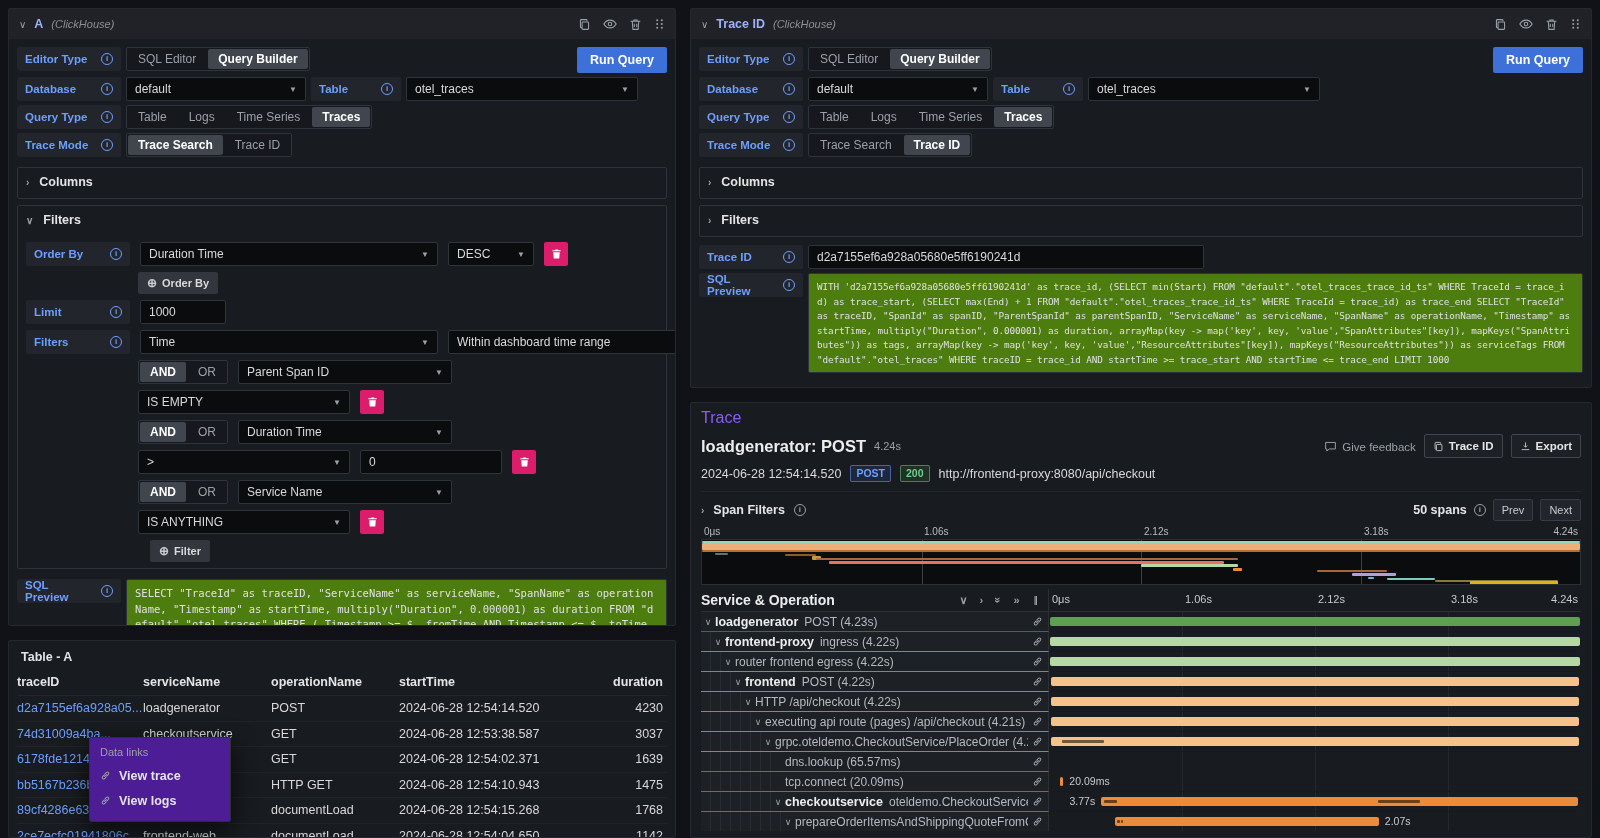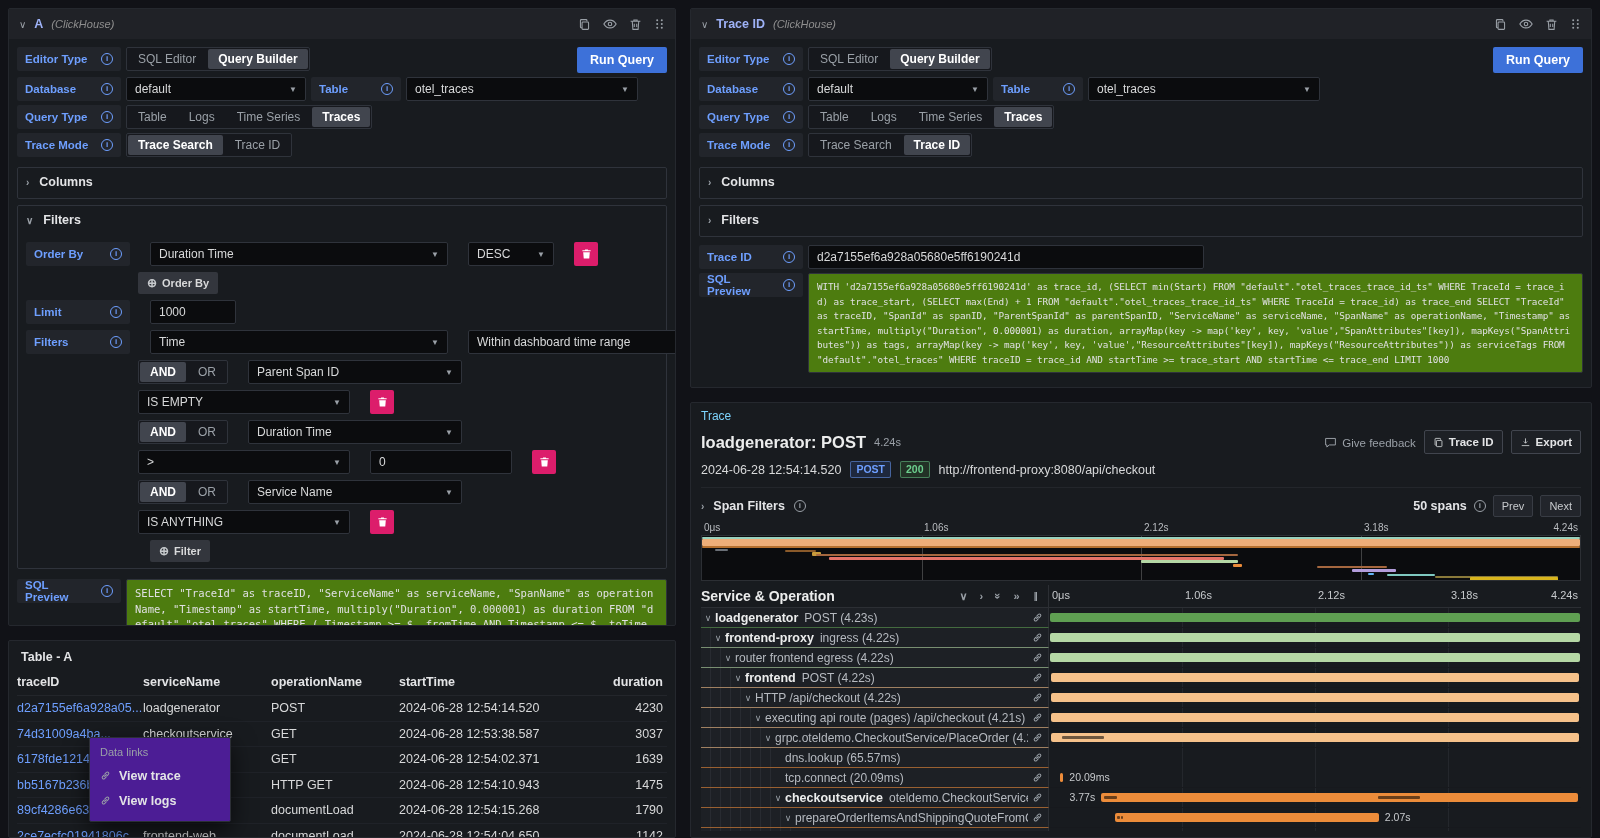--- a/index.html
+++ b/index.html
@@ -31,42 +31,42 @@
 .seg .opt.on{background:#41454e;color:#fff;font-weight:700;border-radius:2px;margin:1px;padding:0 10px}
 .sel{height:24px;background:#0b0c0e;border:1px solid #2f333b;border-radius:2px;display:flex;align-items:center;justify-content:space-between;padding:0 8px;color:#d8d9da;gap:8px;flex:none}
 .sel .car{color:#9aa0a7;font-size:8px}
 .inp{height:24px;background:#0b0c0e;border:1px solid #2f333b;border-radius:2px;padding:0 8px;color:#d8d9da;display:flex;align-items:center;flex:none}
 .btn-run{height:26px;background:#3d71d9;color:#fff;font-weight:700;font-size:12.5px;padding:0 13px;border-radius:2px;display:flex;align-items:center;flex:none}
 .btn-danger{width:24px;height:24px;background:#dc1d6b;border-radius:2px;display:flex;align-items:center;justify-content:center;flex:none}
 .btn-ghost{height:22px;background:#33363d;border-radius:2px;color:#d8d9da;padding:0 9px;display:flex;align-items:center;gap:5px;font-size:11px;font-weight:700;flex:none}
 .box{border:1px solid #2f333b;border-radius:2px;padding:4px 8px 6px;margin-top:6px}
 .box-head{display:flex;align-items:center;gap:10px;height:20px;font-weight:700;font-size:12.5px;color:#e3e4e6}
 .box-head .chev{color:#9aa0a7;font-size:10px}
-.f-row{display:flex;gap:20px;margin-top:6px;align-items:center}
+.f-row{display:flex;gap:10px;margin-top:6px;align-items:center}
 .ind{margin-left:112px}
 .code{flex:1;background:#4d7c0f;border:1px solid #2f333b;border-radius:2px;padding:6px 8px;font-family:"DejaVu Sans Mono",monospace;color:#e0e0e3;white-space:pre-wrap;word-break:break-all;overflow:hidden}
 .code.l{font-size:10.5px;line-height:15.5px;height:72px}
 .code.r{font-size:9.3px;line-height:14.6px;height:100px;letter-spacing:-0.1px}
 .ocirc{font-size:12px;color:#c7cacd}
 
 .tbl-title{padding:9px 12px 5px;font-weight:700;font-size:12.5px;color:#e3e4e6}
 .tbl{flex:1;position:relative;padding:0 8px;min-height:0}
 .thead,.trow{display:flex;align-items:center}
 .thead{font-weight:700;font-size:12.5px;height:27px;border-bottom:1px solid #23262b;color:#e3e4e6}
 .trow{height:25.5px;border-bottom:1px solid #1f2228;font-size:12.5px;color:#d8d9da}
 .c0{width:126px;flex:none;overflow:hidden;white-space:nowrap}
 .c1{width:128px;flex:none}.c2{width:128px;flex:none}.c3{width:188px;flex:none}
 .c4{flex:1;text-align:right;padding-right:4px}
 .link{color:#6e9fff}
 .dtooltip{position:absolute;left:80px;top:68px;width:142px;background:#4c1d95;border:1px solid #2c2f36;border-radius:2px;box-shadow:0 8px 24px rgba(0,0,0,.65);padding:8px 10px;z-index:6}
 .dtooltip .tt{color:#9aa0a7;font-size:11px;margin-bottom:5px}
 .dtooltip .it{display:flex;align-items:center;gap:8px;color:#e3e4e6;font-size:12.5px;height:25px;font-weight:600}
 
 .trace-body{padding:6px 10px;display:flex;flex-direction:column;flex:1;min-height:0;overflow:hidden}
-.t-title{font-size:12px;color:#7dd3fc}
+.t-title{font-size:16px;color:#8b5cf6}
 .t-head{display:flex;align-items:center;margin-top:7px}
 .t-root{font-size:16.5px;font-weight:700;color:#eceded}
 .t-dur{font-size:11px;color:#9aa0a7;margin-left:8px}
 .t-actions{margin-left:auto;display:flex;gap:8px;align-items:center}
 .feedback{display:flex;gap:5px;align-items:flex-end;color:#9aa0a7;font-size:11.5px}
 .btn-dark{height:24px;border:1px solid #41454e;background:#1d2025;border-radius:2px;color:#e3e4e6;padding:0 8px;font-size:11.5px;font-weight:700;display:flex;align-items:center;gap:5px}
 .t-meta{display:flex;align-items:center;gap:9px;margin-top:7px;font-size:12.5px;color:#d8d9da}
 .badge{font-size:10.5px;font-weight:700;padding:1px 5px;border-radius:2px;line-height:13px}
 .badge.post{color:#6e9fff;background:rgba(61,113,217,.16);border:1px solid rgba(110,159,255,.5)}
 .badge.ok{color:#6ccf8e;background:rgba(86,166,75,.16);border:1px solid rgba(108,207,142,.5)}
@@ -384,21 +384,21 @@
               <div class="tcell c1">frontend-web</div>
               <div class="tcell c2">HTTP GET</div>
               <div class="tcell c3">2024-06-28 12:54:10.943</div>
               <div class="tcell c4">1475</div>
             </div>
             <div class="trow">
               <div class="tcell c0 link">89cf4286e631591b4...</div>
               <div class="tcell c1">frontend-web</div>
               <div class="tcell c2">documentLoad</div>
               <div class="tcell c3">2024-06-28 12:54:15.268</div>
-              <div class="tcell c4">1790</div>
+              <div class="tcell c4">1768</div>
             </div>
             <div class="trow">
               <div class="tcell c0 link">2ce7ecfc01941806c...</div>
               <div class="tcell c1">frontend-web</div>
               <div class="tcell c2">documentLoad</div>
               <div class="tcell c3">2024-06-28 12:54:04.650</div>
               <div class="tcell c4">1142</div>
             </div>
           </div>
         <div class="dtooltip">

